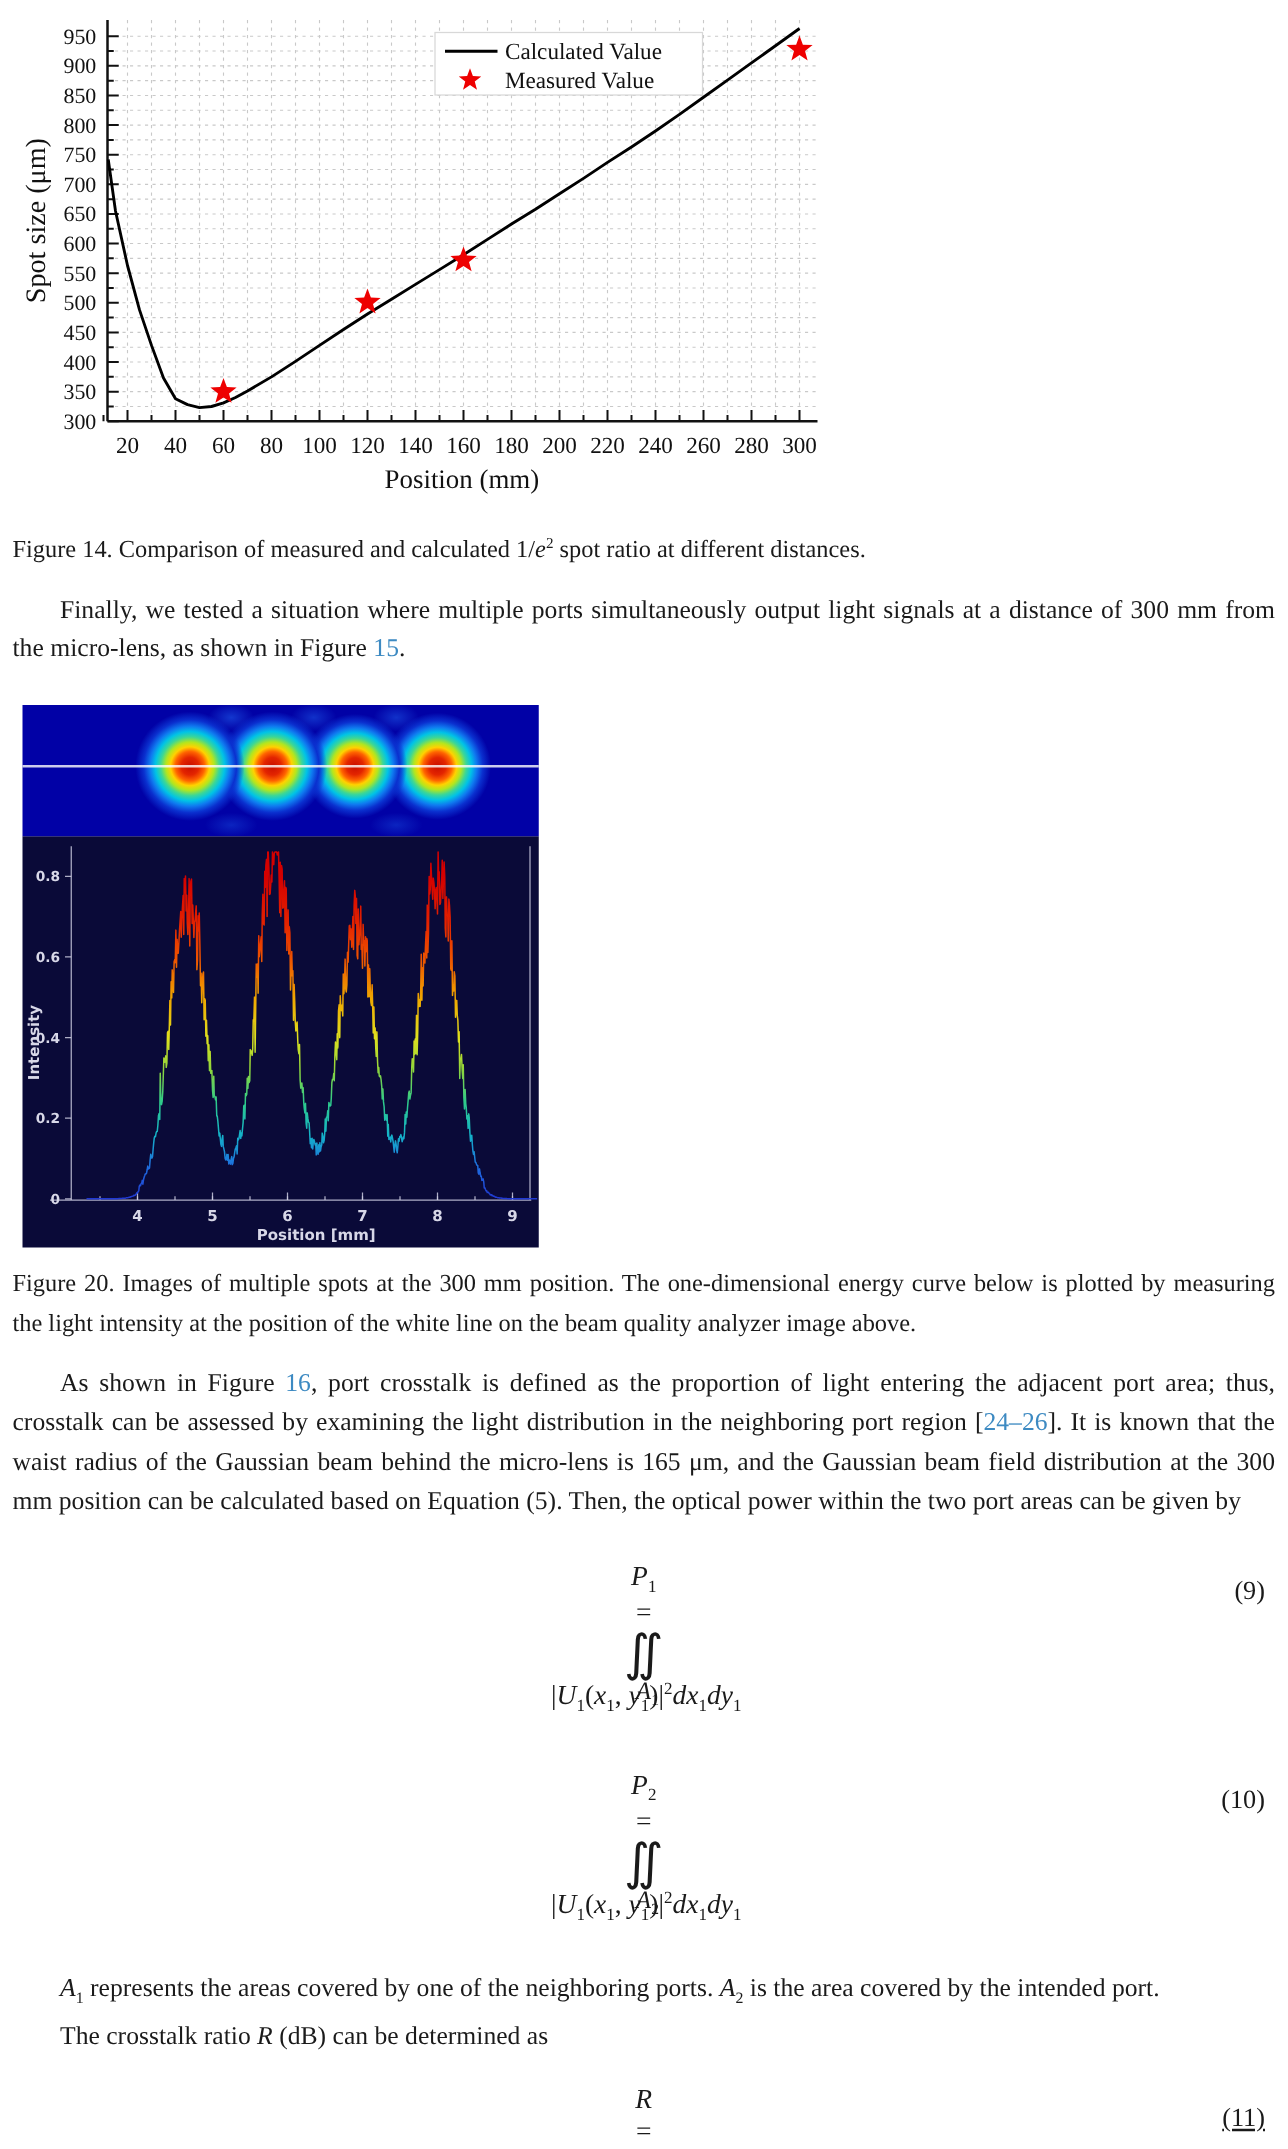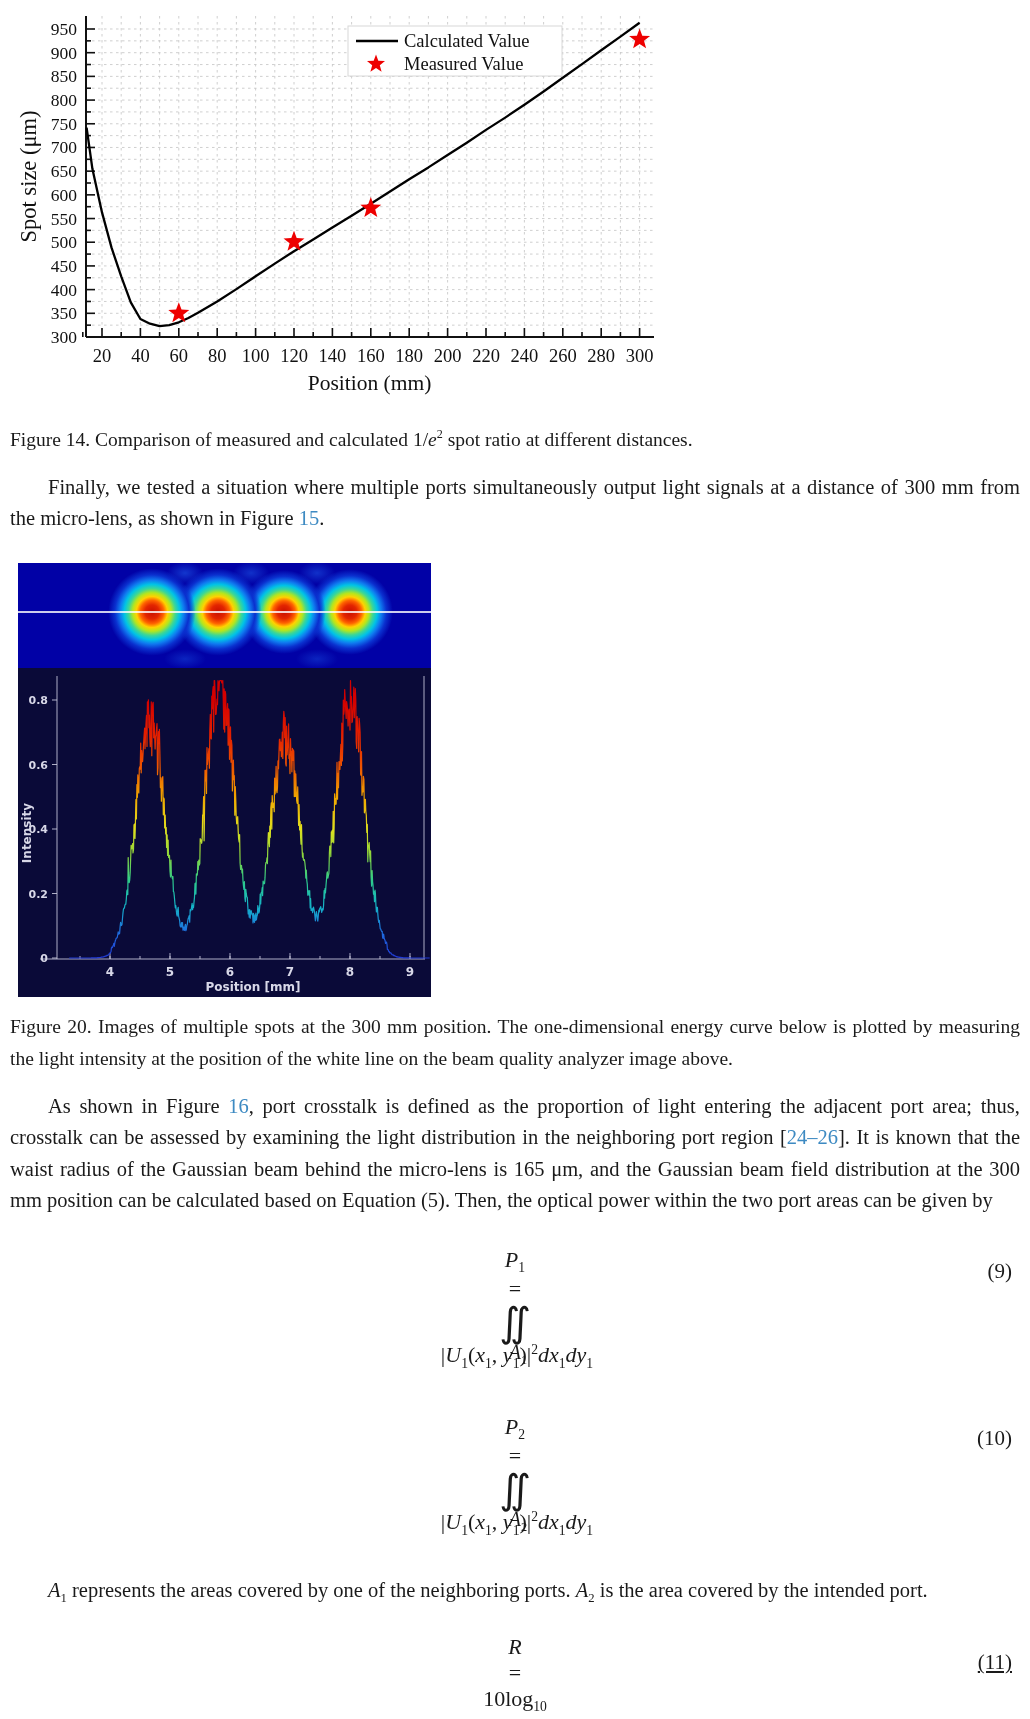--- a/index.html
+++ b/index.html
@@ -321,20 +321,21 @@
       <span class="evar"><i>P</i><sub>2</sub></span>
       <span class="eqop">=</span>
       <span class="iint"><span class="iglyph">∬</span><span class="idom"><i>A</i><sub>2</sub></span></span>
       <span class="integrand"><span>|</span><i>U</i><sub>1</sub><span>(</span><i>x</i><sub>1</sub><span>, </span><i>y</i><sub>1</sub><span>)|</span><sup>2</sup><i>dx</i><sub>1</sub><i>dy</i><sub>1</sub></span>
     </span>
     <span class="eq-num">(10)</span>
   </div>
 
   <p class="body indent" style="margin-top:18px"><i>A</i><sub>1</sub><span> represents the areas covered by one of the neighboring ports.  </span><i>A</i><sub>2</sub><span> is the area covered by the intended port.</span></p>
 
+  <p class="body indent" style="margin-top:0"><span>The crosstalk ratio </span><i>R</i><span> (dB) can be determined as</span></p>
 
   <div class="equation eq11">
     <span class="eq-main">
       <i>R</i>
       <span class="eqop">=</span>
       <span class="eqco"><span>10log</span><sub>10</sub></span>
       <span class="frac">
           <span class="num"><i>P</i><sub>1</sub></span>
           <span class="den"><i>P</i><sub>2</sub></span>
         </span>

